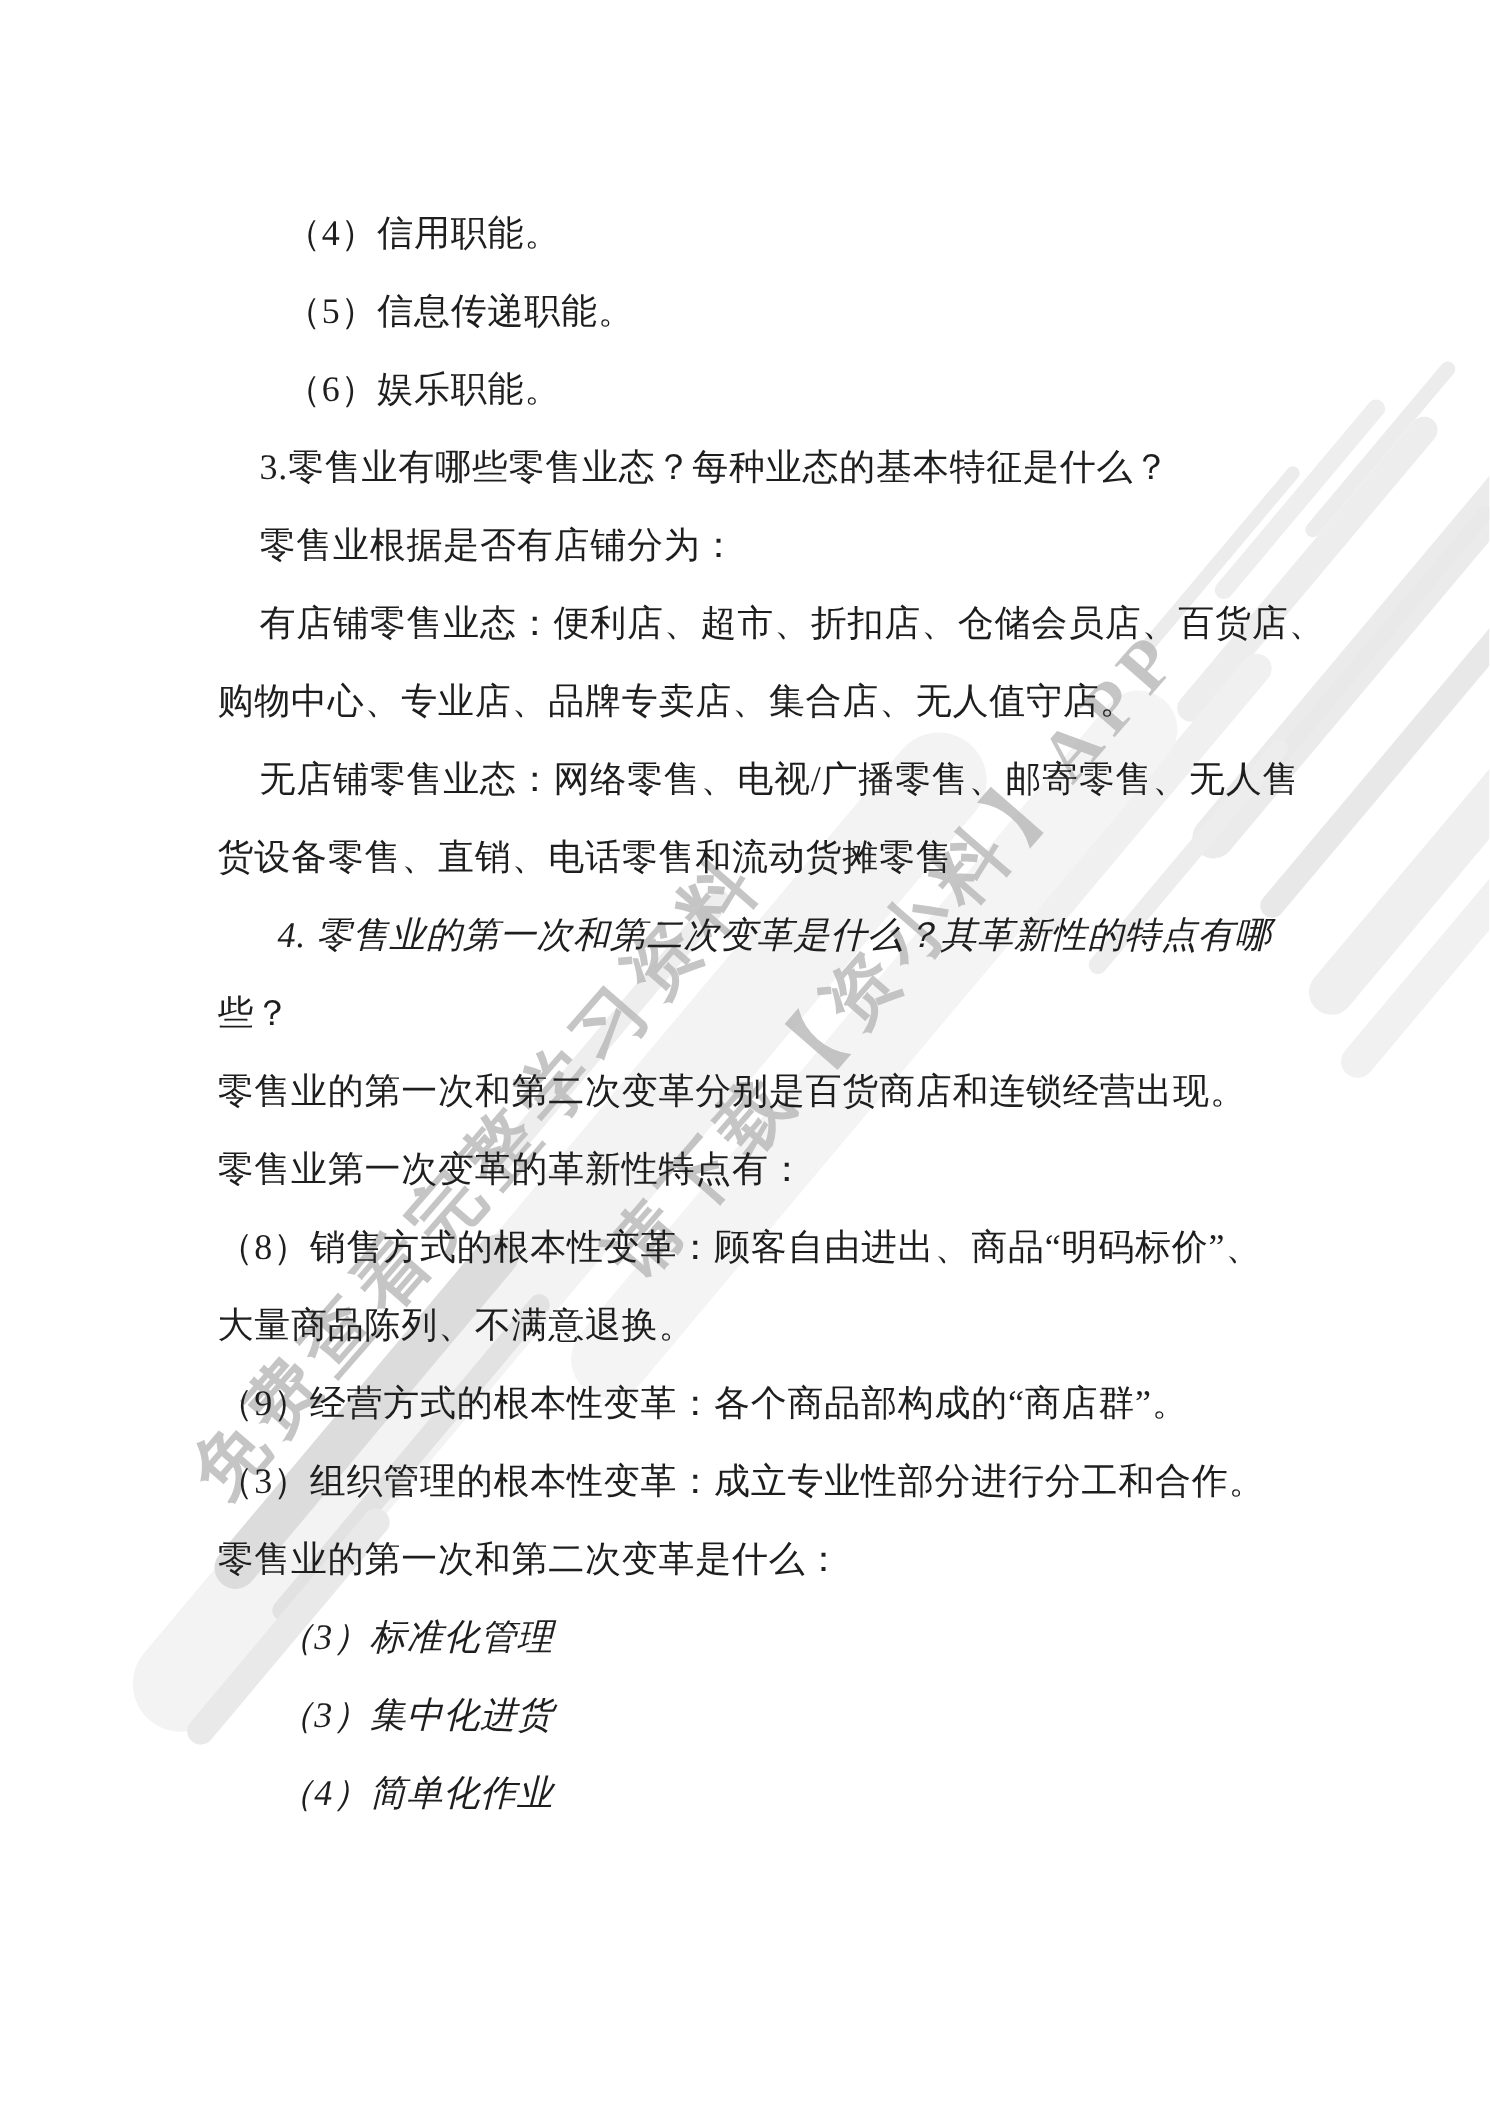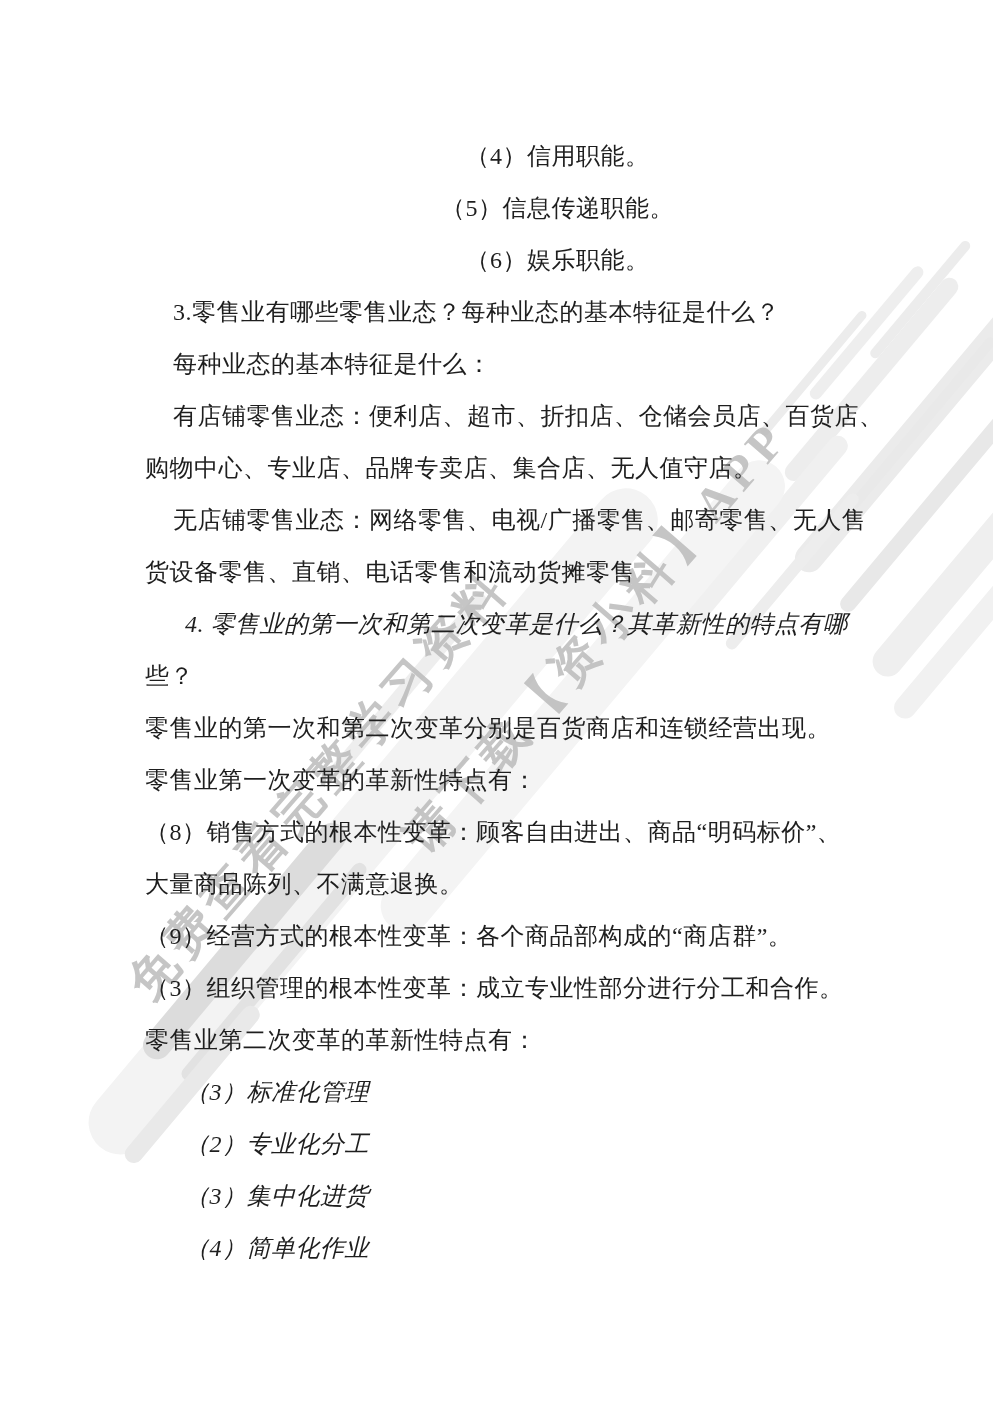--- a/index.html
+++ b/index.html
@@ -48,21 +48,21 @@
   .line {
     height: 52px;
     line-height: 52px;
     font-size: 24px;
     letter-spacing: 0.5px;
     white-space: nowrap;
   }
   .i0  { padding-left: 0; }
   .i28 { padding-left: 28px; }
   .i40 { padding-left: 40px; font-style: italic; }
-  .i45 { padding-left: 45px; text-align: center; }
+  .i45 { padding-left: 45px; }
 </style>
 </head>
 <body>
 
 <div class="page">
 
   <div class="swoosh" style="left:800px; top:555px; width:340px; height:28px; background:#ebebeb;"></div>
   <div class="swoosh" style="left:843px; top:602px; width:330px; height:16px; background:#e8e8e8;"></div>
   <div class="swoosh" style="left:878px; top:658px; width:340px; height:30px; background:#efefef;"></div>
   <div class="swoosh" style="left:788px; top:470px; width:260px; height:18px; background:#ededed;"></div>
@@ -82,33 +82,32 @@
   <div class="swoosh" style="left:128px; top:1152px; width:200px; height:18px; background:#e9e9e9;"></div>
 
   <div class="wm" style="left:138px; top:964px;">免费查看完整学习资料</div>
   <div class="wm" style="left:415px; top:818px;">请下载【资小料】APP</div>
 
   <div class="textblock">
     <div class="line i45">（4）信用职能。</div>
     <div class="line i45">（5）信息传递职能。</div>
     <div class="line i45">（6）娱乐职能。</div>
     <div class="line i28">3.零售业有哪些零售业态？每种业态的基本特征是什么？</div>
-    <div class="line i28">每种业态的基本特征是什么：</div>
+    <div class="line i28">零售业根据是否有店铺分为：</div>
     <div class="line i28">有店铺零售业态：便利店、超市、折扣店、仓储会员店、百货店、</div>
     <div class="line i0">购物中心、专业店、品牌专卖店、集合店、无人值守店。</div>
     <div class="line i28">无店铺零售业态：网络零售、电视/广播零售、邮寄零售、无人售</div>
     <div class="line i0">货设备零售、直销、电话零售和流动货摊零售</div>
     <div class="line i40">4. 零售业的第一次和第二次变革是什么？其革新性的特点有哪</div>
     <div class="line i0">些？</div>
     <div class="line i0">零售业的第一次和第二次变革分别是百货商店和连锁经营出现。</div>
     <div class="line i0">零售业第一次变革的革新性特点有：</div>
     <div class="line i0">（8）销售方式的根本性变革：顾客自由进出、商品“明码标价”、</div>
     <div class="line i0">大量商品陈列、不满意退换。</div>
     <div class="line i0">（9）经营方式的根本性变革：各个商品部构成的“商店群”。</div>
     <div class="line i0">（3）组织管理的根本性变革：成立专业性部分进行分工和合作。</div>
-    <div class="line i0">零售业第二次变革的革新性特点有：</div>
+    <div class="line i0">零售业的第一次和第二次变革是什么：</div>
     <div class="line i40">（3）标准化管理</div>
-    <div class="line i40">（2）专业化分工</div>
     <div class="line i40">（3）集中化进货</div>
     <div class="line i40">（4）简单化作业</div>
   </div>
 
 </div>
 
 </body></html>

